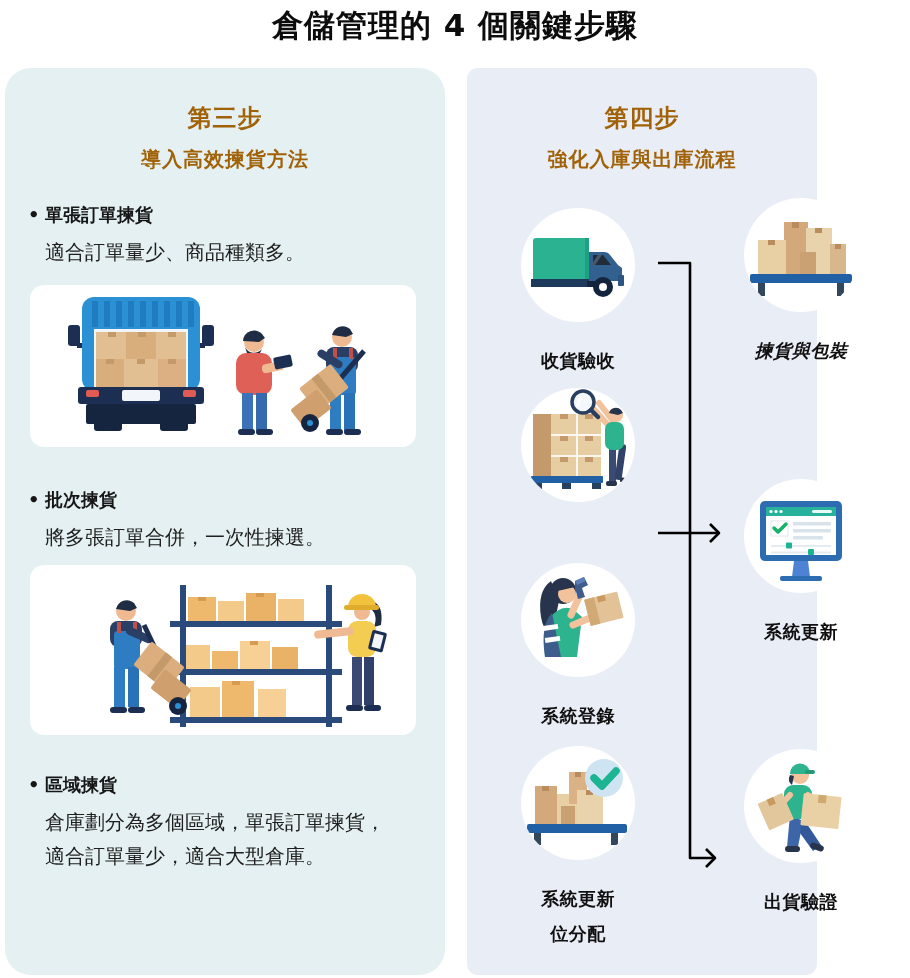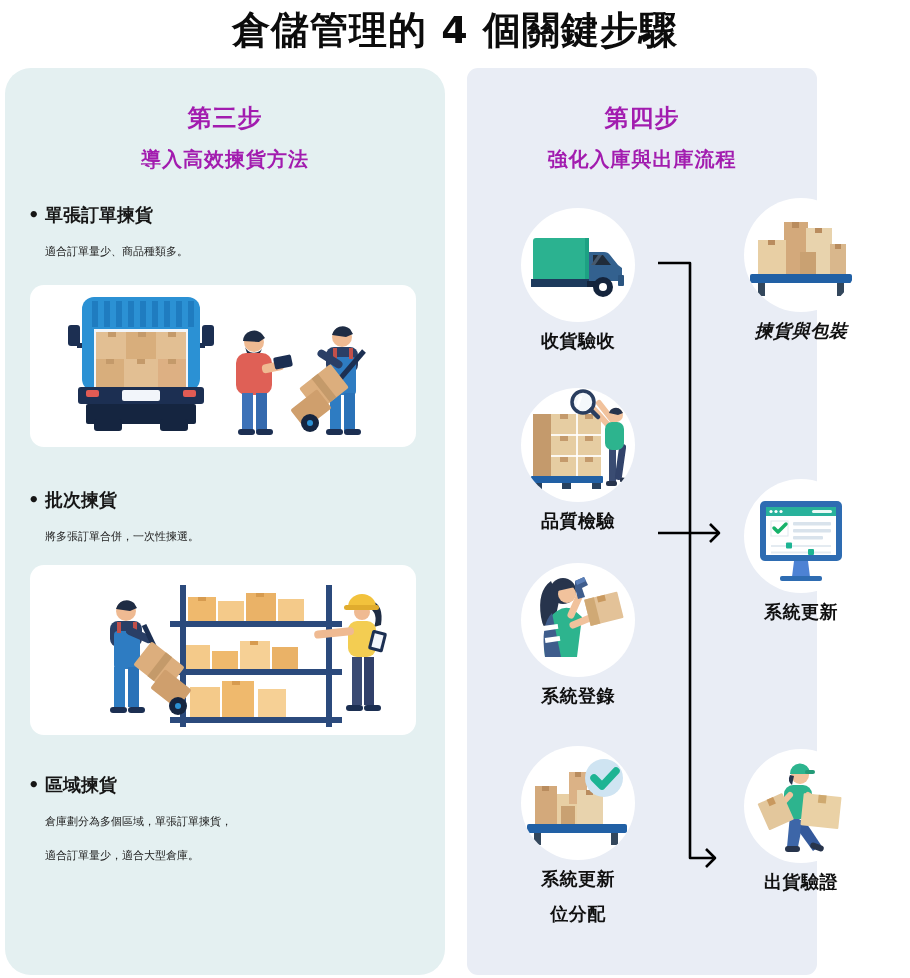--- a/index.html
+++ b/index.html
@@ -1,47 +1,47 @@
 <!DOCTYPE html>
 <html><head>
 <meta charset="utf-8">
 <style>
   * { margin:0; padding:0; box-sizing:border-box; }
   html,body { background:#ffffff; }
   body { font-family:"DejaVu Sans","Liberation Sans",sans-serif; }
   .page { position:relative; width:910px; height:978px; background:#ffffff; overflow:hidden; }
 
   .title { position:absolute; top:5px; left:0; width:100%; text-align:center;
-           font-size:38px; font-weight:800; color:#0c0c0c; letter-spacing:1px; }
+           font-size:31px; font-weight:800; color:#0c0c0c; letter-spacing:1px; }
 
   .panel { position:absolute; top:68px; height:907px; border-radius:26px; }
   .panel-left  { left:5px;   width:440px; background:#e4f0f1; }
   .panel-right { left:467px; width:350px; background:#e9edf5;border-radius:11px; }
 
-  .panel-head { position:absolute; top:34px; left:0; width:100%; text-align:center; color:#a21caf; }
+  .panel-head { position:absolute; top:34px; left:0; width:100%; text-align:center; color:#a16207; }
   .step-label   { font-size:24px; font-weight:700; letter-spacing:1px; margin-bottom:12px; }
   .step-heading { font-size:20px; font-weight:700; letter-spacing:1px; }
 
   .bullet { position:absolute; left:23px; width:405px; color:#161616; }
   .b-title { font-size:18px; font-weight:700; line-height:26px; display:flex; }
   .b-dot   { width:17px; font-weight:700; }
-  .b-desc  { font-size:11px; font-weight:400; color:#202020; margin-top:7px;
+  .b-desc  { font-size:20px; font-weight:400; color:#202020; margin-top:7px;
              padding-left:17px; line-height:34px; }
 
   .illus-card { position:absolute; left:25px; width:386px; background:#ffffff;
                 border-radius:14px; overflow:hidden; }
   .illus-card svg { display:block; width:100%; height:100%; }
 
   .connector { position:absolute; left:0; top:0; width:438px; height:907px; pointer-events:none; }
 
   .node { position:absolute; width:160px; text-align:center; }
   .node-circle { width:114px; height:114px; border-radius:50%; background:#ffffff;
                  margin:0 auto; overflow:hidden; }
   .node-circle svg { display:block; width:114px; height:114px; }
-  .node-label { margin-top:1px; font-size:18px; font-weight:700; color:#101010;
+  .node-label { margin-top:21px; font-size:18px; font-weight:700; color:#101010;
                 line-height:35px; letter-spacing:0.5px; }
 </style>
 </head>
 <body>
 
 <div class="page">
 
   <h1 class="title">倉儲管理的 4 個關鍵步驟</h1>
 
   <section class="panel panel-left">
@@ -304,21 +304,20 @@
           <line x1="88" y1="38" x2="70" y2="18" stroke="#f1c29c" stroke-width="6" stroke-linecap="round"></line>
           <line x1="96" y1="38" x2="78" y2="15" stroke="#f1c29c" stroke-width="6" stroke-linecap="round"></line>
           <rect x="84" y="34" width="19" height="28" rx="7" fill="#2db48e"></rect>
           <circle cx="95" cy="27" r="7" fill="#f1c29c"></circle>
           <path d="M88 25 a7 7 0 0 1 12 -3 l2 3 -5 2 z" fill="#27344c"></path>
           <circle cx="62" cy="14" r="11" fill="#f4f8fb" stroke="#2a3e5f" stroke-width="3.5"></circle>
           <line x1="70" y1="22" x2="77" y2="29" stroke="#2a3e5f" stroke-width="4.5" stroke-linecap="round"></line>
           <line x1="60" y1="8" x2="56" y2="19" stroke="#ffffff" stroke-width="3"></line>
         </svg>
       </div>
-      <div class="node-label">品質檢驗</div>
     </div>
 
     <div class="node" style="left:254px; top:411px;">
       <div class="node-circle">
         <svg viewBox="0 0 114 114">
           <rect x="16" y="22" width="82" height="60" rx="5" fill="#2e6cb2"></rect>
           <rect x="22" y="28" width="70" height="48" fill="#ffffff"></rect>
           <rect x="22" y="28" width="70" height="9" fill="#28b29b"></rect>
           <circle cx="27" cy="32.5" r="1.6" fill="#ffffff"></circle>
           <circle cx="32" cy="32.5" r="1.6" fill="#ffffff"></circle>

